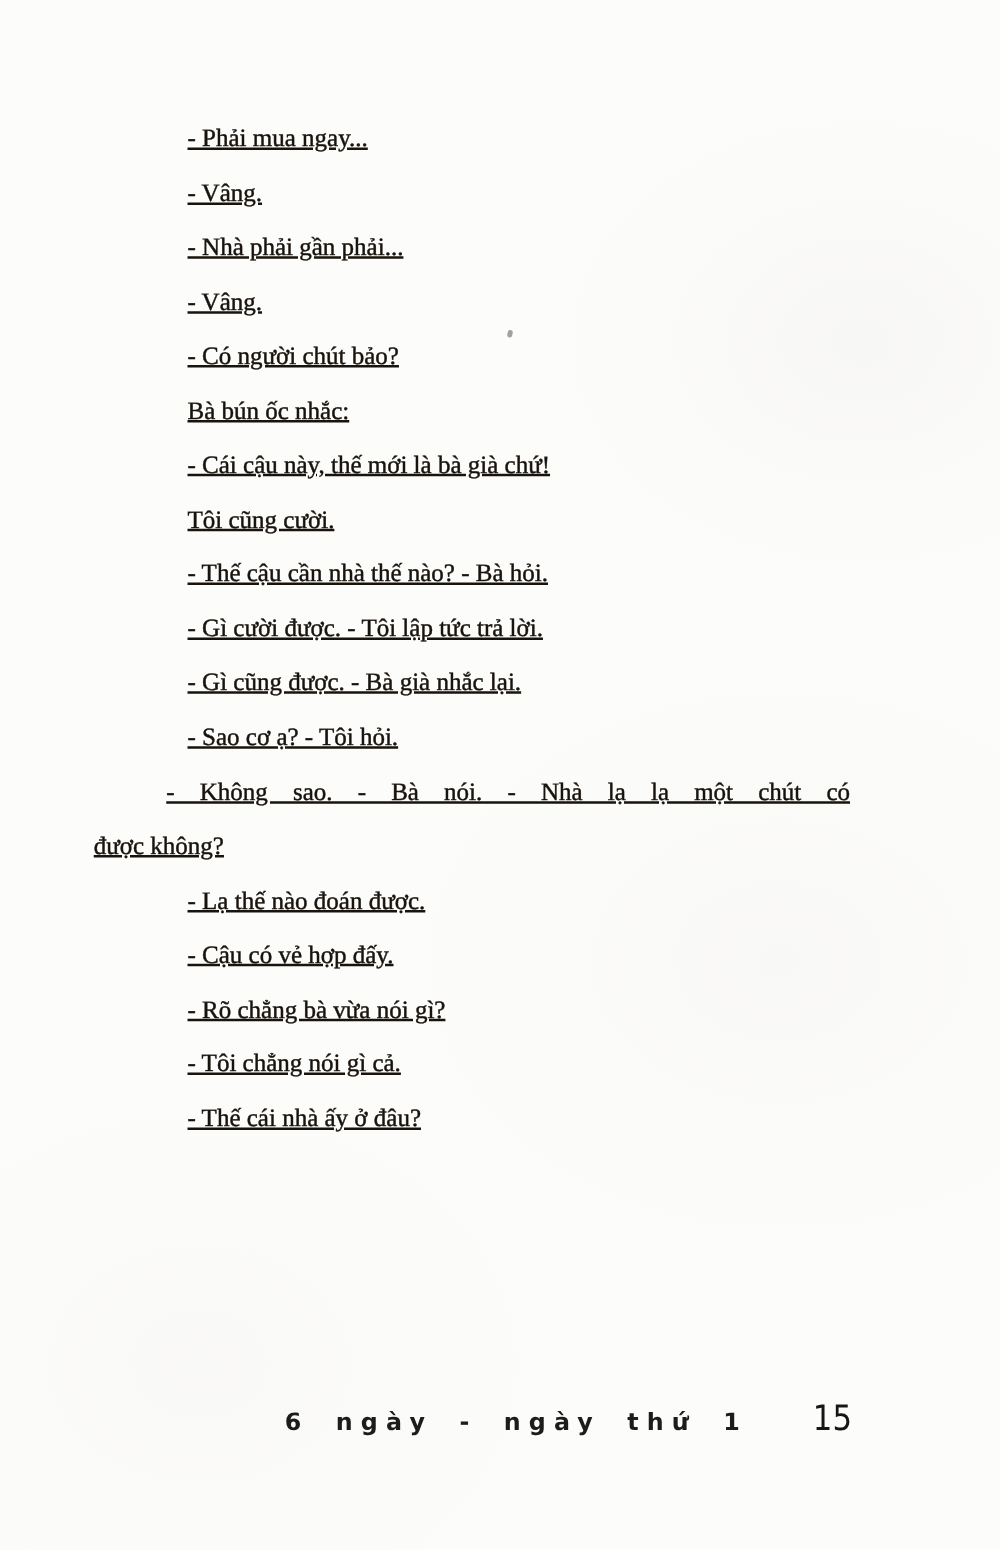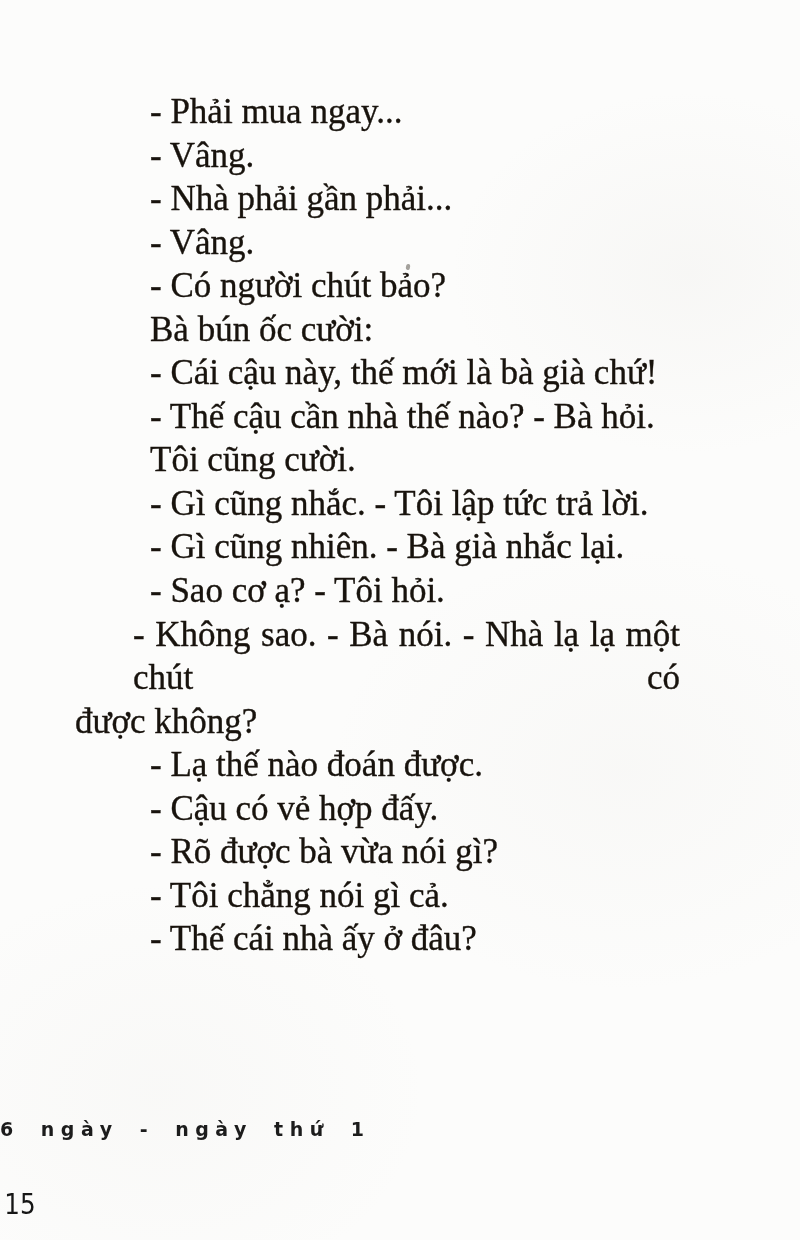--- a/index.html
+++ b/index.html
@@ -17,26 +17,27 @@
       radial-gradient(420px 320px at 78% 62%, rgba(205,202,195,0.08), rgba(205,202,195,0) 70%),
       radial-gradient(380px 300px at 20% 88%, rgba(205,202,195,0.07), rgba(205,202,195,0) 70%),
       #fcfcfb;
   }
   .text-block {
     position: absolute;
     left: 75px; top: 90px;
     width: 605px;
   }
   .line {
-    font-size: 35px;
+    font-size: 20px;
     line-height: 43.55px;
     color: #18130d;
     -webkit-text-stroke: 0.35px #18130d;
     white-space: nowrap;
     padding-left: 75px;   
+    text-decoration: underline;
   }
   .line.justify {
     padding-left: 58px;
     white-space: normal;
     text-align: justify;
     text-align-last: justify;
   }
   .line.cont {
     padding-left: 0;      
   }
@@ -52,21 +53,20 @@
   .footer {
     position: absolute;
     left: 0; top: 1118px;
     width: 800px;
     display: flex;
     justify-content: flex-end;
     align-items: baseline;
     gap: 48px;
     padding-right: 118px;
     box-sizing: border-box;
-    flex-direction: column;
   }
   .running-title {
     font-family: "DejaVu Sans", sans-serif;
     font-size: 19px;
     font-weight: 700;
     letter-spacing: 6.5px;
     word-spacing: 8px;
     color: #1c1c1c;
   }
   .page-number {
@@ -82,32 +82,32 @@
 <body>
 
 <div class="page">
 
   <div class="text-block">
     <div class="line">- Phải mua ngay...</div>
     <div class="line">- Vâng.</div>
     <div class="line">- Nhà phải gần phải...</div>
     <div class="line">- Vâng.</div>
     <div class="line">- Có người chút bảo?</div>
-    <div class="line">Bà bún ốc cười:</div>
+    <div class="line">Bà bún ốc nhắc:</div>
     <div class="line">- Cái cậu này, thế mới là bà già chứ!</div>
+    <div class="line">Tôi cũng cười.</div>
     <div class="line">- Thế cậu cần nhà thế nào? - Bà hỏi.</div>
-    <div class="line">Tôi cũng cười.</div>
-    <div class="line">- Gì cũng nhắc. - Tôi lập tức trả lời.</div>
-    <div class="line">- Gì cũng nhiên. - Bà già nhắc lại.</div>
+    <div class="line">- Gì cười được. - Tôi lập tức trả lời.</div>
+    <div class="line">- Gì cũng được. - Bà già nhắc lại.</div>
     <div class="line">- Sao cơ ạ? - Tôi hỏi.</div>
     <div class="line justify">- Không sao. - Bà nói. - Nhà lạ lạ một chút có</div>
     <div class="line cont">được không?</div>
     <div class="line">- Lạ thế nào đoán được.</div>
     <div class="line">- Cậu có vẻ hợp đấy.</div>
-    <div class="line">- Rõ được bà vừa nói gì?</div>
+    <div class="line">- Rõ chẳng bà vừa nói gì?</div>
     <div class="line">- Tôi chẳng nói gì cả.</div>
     <div class="line">- Thế cái nhà ấy ở đâu?</div>
   </div>
 
   <div class="speck"></div>
 
   <div class="footer">
     <span class="running-title">6 ngày - ngày thứ 1</span>
     <span class="page-number">15</span>
   </div>

